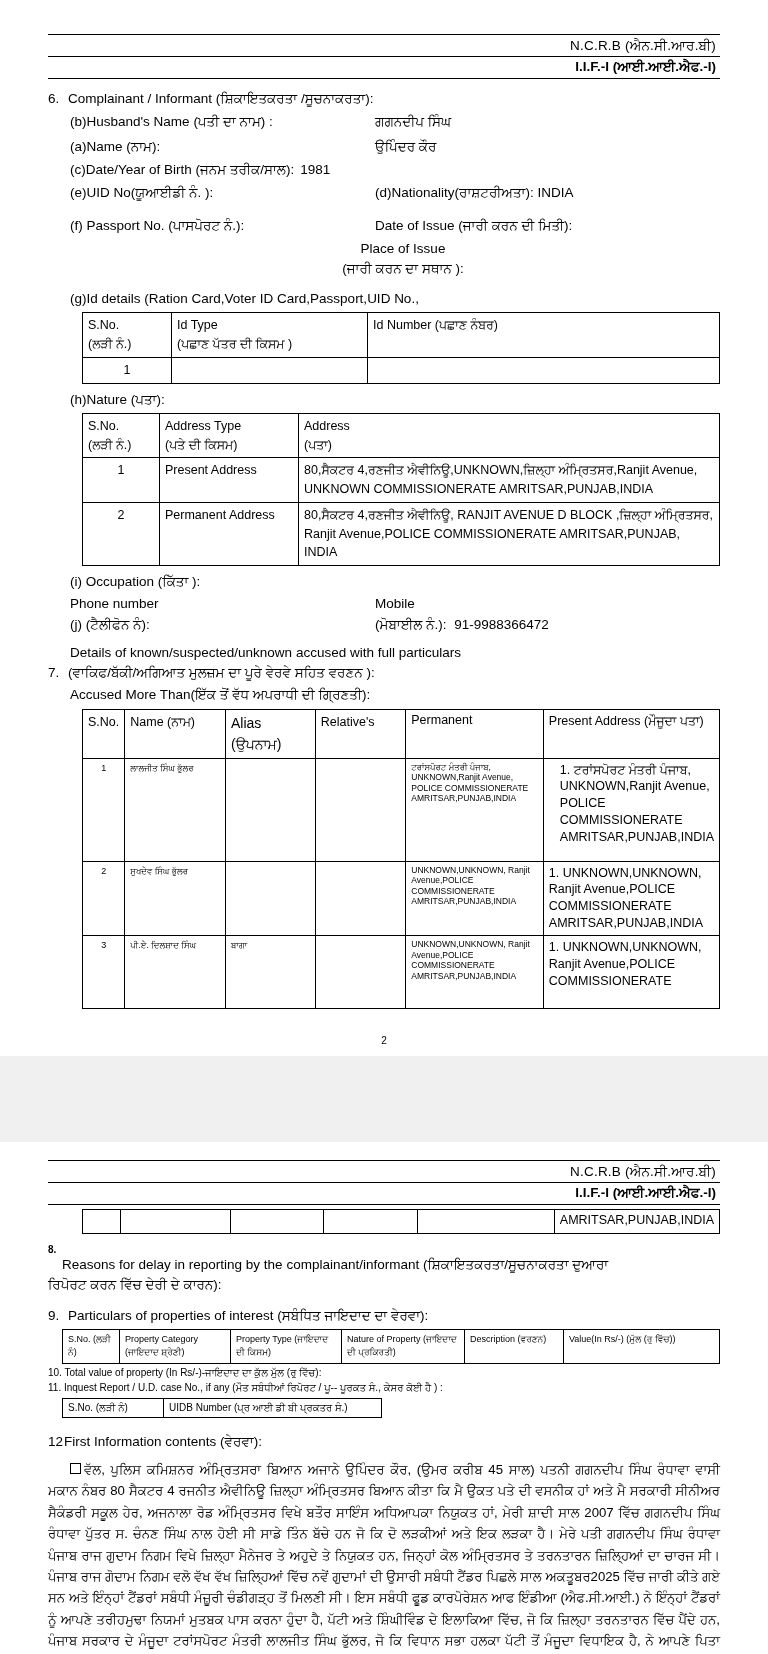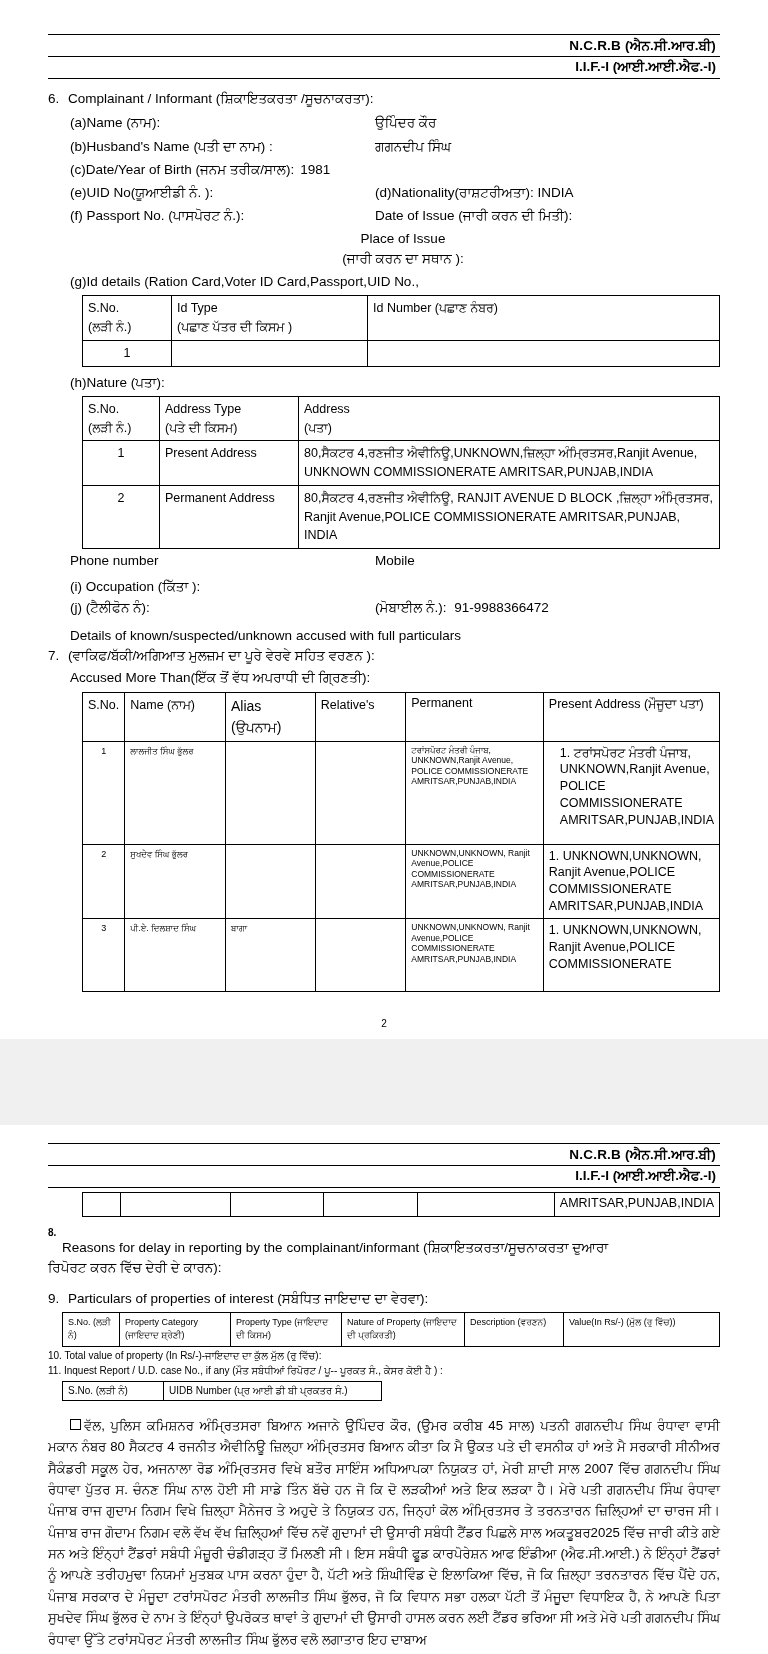--- a/index.html
+++ b/index.html
@@ -1,21 +1,21 @@
 <!DOCTYPE html>
 <html><head>
 <meta charset="utf-8">
 <style>
   html,body{margin:0;padding:0;background:#ffffff;}
   body{width:768px;font-family:"Liberation Sans", sans-serif;color:#000;}
   .page{position:relative;width:768px;}
   .sheet{padding:0 48px;box-sizing:border-box;}
   .hdr{margin-top:34px;}
   .hdr .line{border-top:1px solid #000;}
-  .hdr .row{text-align:right;font-weight:bold;font-size:13.5px;padding:3px 4px 2px 0;letter-spacing:.2px;}
+  .hdr .row{text-align:right;font-weight:normal;font-size:13.5px;padding:3px 4px 2px 0;letter-spacing:.2px;}
   .hdr .row2{text-align:right;font-weight:bold;font-size:13.5px;padding:2px 4px 3px 0;border-top:1px solid #000;border-bottom:1px solid #000;}
   .sec{font-size:13.5px;line-height:1.5;}
   .itemrow{display:flex;align-items:flex-start;}
   .num{width:20px;flex:0 0 20px;font-size:13.5px;}
   .lbl{flex:1;}
   .ind{padding-left:22px;}
   .ind2{padding-left:38px;text-align:center;}
   .two{display:flex;}
   .two>div:first-child{width:305px;}
   table.g{border-collapse:collapse;width:100%;font-size:12.5px;}
@@ -50,52 +50,52 @@
       <div class="row">N.C.R.B (ਐਨ.ਸੀ.ਆਰ.ਬੀ)</div>
       <div class="row2">I.I.F.-I (ਆਈ.ਆਈ.ਐਫ.-I)</div>
     </div>
 
     <div class="sec" style="margin-top:10px;">
       <div class="itemrow">
         <div class="num">6.</div>
         <div class="lbl">Complainant / Informant (ਸ਼ਿਕਾਇਤਕਰਤਾ /ਸੂਚਨਾਕਰਤਾ):</div>
       </div>
 
+      <div class="ind two" style="margin-top:3px;">
+        <div>(b)Husband's Name (ਪਤੀ ਦਾ ਨਾਮ) :</div>
+        <div>ਗਗਨਦੀਪ ਸਿੰਘ</div>
+      </div>
+
       <div class="ind two" style="margin-top:4px;">
         <div>(a)Name (ਨਾਮ):</div>
         <div>ਉਪਿੰਦਰ ਕੌਰ</div>
-      </div>
-
-      <div class="ind two" style="margin-top:3px;">
-        <div>(b)Husband's Name (ਪਤੀ ਦਾ ਨਾਮ) :</div>
-        <div>ਗਗਨਦੀਪ ਸਿੰਘ</div>
       </div>
 
       <div class="ind two" style="margin-top:3px;">
         <div style="width:auto;">(c)Date/Year of Birth (ਜਨਮ ਤਰੀਕ/ਸਾਲ):</div>
         <div style="padding-left:6px;">1981</div>
       </div>
 
       <div class="ind two" style="margin-top:3px;">
         <div>(e)UID No(ਯੂਆਈਡੀ ਨੰ. ):</div>
         <div>
           <span>(d)Nationality(ਰਾਸ਼ਟਰੀਅਤਾ):</span>
           <span>INDIA</span>
         </div>
       </div>
 
-      <div class="ind two" style="margin-top:3px;align-items:center;">
+      <div class="ind two" style="margin-top:13px;align-items:center;">
         <div>(f) Passport No. (ਪਾਸਪੋਰਟ ਨੰ.):</div>
         <div>Date of Issue (ਜਾਰੀ ਕਰਨ ਦੀ ਮਿਤੀ):</div>
       </div>
 
       <div class="ind2" style="margin-top:2px;">Place of Issue</div>
       <div class="ind2">(ਜਾਰੀ ਕਰਨ ਦਾ ਸਥਾਨ ):</div>
 
-      <div class="ind" style="margin-top:3px;">(g)Id details (Ration Card,Voter ID Card,Passport,UID No.,</div>
+      <div class="ind" style="margin-top:10px;">(g)Id details (Ration Card,Voter ID Card,Passport,UID No.,</div>
 
       <div class="tblwrap" style="margin-top:3px;">
         <table class="g">
           <tbody>
               <tr>
             <td style="width:78px;">
               <div>S.No.</div>
               <div>(ਲੜੀ ਨੰ.)</div>
             </td>
             <td style="width:185px;">
@@ -139,26 +139,26 @@
           </tr>
           <tr>
             <td style="text-align:center;">2</td>
             <td>Permanent Address</td>
             <td>80,ਸੈਕਟਰ 4,ਰਣਜੀਤ ਐਵੀਨਿਊ, RANJIT AVENUE D BLOCK ,ਜ਼ਿਲ੍ਹਾ ਅੰਮ੍ਰਿਤਸਰ, Ranjit Avenue,POLICE COMMISSIONERATE AMRITSAR,PUNJAB, INDIA</td>
           </tr>
         </tbody>
           </table>
       </div>
 
+      <div class="ind" style="margin-top:6px;">(i) Occupation (ਕਿੱਤਾ ):</div>
+
       <div class="ind two" style="margin-top:2px;">
         <div>Phone number</div>
         <div>Mobile</div>
       </div>
-
-      <div class="ind" style="margin-top:6px;">(i) Occupation (ਕਿੱਤਾ ):</div>
       <div class="ind two">
         <div>(j)  (ਟੈਲੀਫੋਨ ਨੰ):</div>
         <div>
           <span>(ਮੋਬਾਈਲ ਨੰ.):</span>
           <span style="padding-left:4px;">91-9988366472</span>
         </div>
       </div>
     </div>
 
     <div class="sec" style="margin-top:8px;">
@@ -281,19 +281,23 @@
         <tbody>
             <tr>
           <td style="width:90px;">S.No. (ਲੜੀ ਨੰ)</td>
           <td>UIDB Number (ਪ੍ਰ ਆਈ ਡੀ ਬੀ ਪ੍ਰਕਤਰ ਸੰ.)</td>
         </tr>
       </tbody>
         </table>
     </div>
 
     <div class="sec" style="margin-top:14px;">
+      <div class="itemrow">
+        <div class="num" style="width:16px;flex:0 0 16px;">12</div>
+        <div class="lbl">First Information contents (ਵੇਰਵਾ):</div>
+      </div>
       <div class="bodytext" style="margin-top:7px;text-indent:22px;">
         <span class="box"></span><span>ਵੱਲ, ਪੁਲਿਸ ਕਮਿਸ਼ਨਰ ਅੰਮ੍ਰਿਤਸਰਾ ਬਿਆਨ ਅਜਾਨੇ ਉਪਿੰਦਰ ਕੌਰ, (ਉਮਰ ਕਰੀਬ 45 ਸਾਲ) ਪਤਨੀ ਗਗਨਦੀਪ ਸਿੰਘ ਰੰਧਾਵਾ ਵਾਸੀ ਮਕਾਨ ਨੰਬਰ 80 ਸੈਕਟਰ 4 ਰਜਨੀਤ ਐਵੀਨਿਊ ਜ਼ਿਲ੍ਹਾ ਅੰਮ੍ਰਿਤਸਰ  ਬਿਆਨ ਕੀਤਾ ਕਿ ਮੈ ਉਕਤ ਪਤੇ ਦੀ ਵਸਨੀਕ ਹਾਂ ਅਤੇ ਮੈ ਸਰਕਾਰੀ ਸੀਨੀਅਰ ਸੈਕੰਡਰੀ ਸਕੂਲ ਹੇਰ, ਅਜਨਾਲਾ ਰੋਡ ਅੰਮ੍ਰਿਤਸਰ ਵਿਖੇ ਬਤੌਰ ਸਾਇੰਸ ਅਧਿਆਪਕਾ ਨਿਯੁਕਤ ਹਾਂ, ਮੇਰੀ ਸ਼ਾਦੀ ਸਾਲ 2007 ਵਿੱਚ ਗਗਨਦੀਪ ਸਿੰਘ ਰੰਧਾਵਾ ਪੁੱਤਰ ਸ. ਚੰਨਣ ਸਿੰਘ ਨਾਲ ਹੋਈ ਸੀ ਸਾਡੇ ਤਿੰਨ ਬੱਚੇ ਹਨ ਜੋ ਕਿ ਦੋ ਲੜਕੀਆਂ ਅਤੇ ਇਕ ਲੜਕਾ ਹੈ। ਮੇਰੇ ਪਤੀ ਗਗਨਦੀਪ ਸਿੰਘ ਰੰਧਾਵਾ ਪੰਜਾਬ ਰਾਜ ਗੁਦਾਮ ਨਿਗਮ ਵਿਖੇ ਜ਼ਿਲ੍ਹਾ ਮੈਨੇਜਰ ਤੇ ਅਹੁਦੇ ਤੇ ਨਿਯੁਕਤ ਹਨ, ਜਿਨ੍ਹਾਂ ਕੋਲ ਅੰਮ੍ਰਿਤਸਰ ਤੇ ਤਰਨਤਾਰਨ ਜ਼ਿਲ੍ਹਿਆਂ ਦਾ ਚਾਰਜ ਸੀ। ਪੰਜਾਬ ਰਾਜ ਗੋਦਾਮ ਨਿਗਮ ਵਲੋ ਵੱਖ ਵੱਖ ਜ਼ਿਲ੍ਹਿਆਂ ਵਿੱਚ ਨਵੇਂ ਗੁਦਾਮਾਂ ਦੀ ਉਸਾਰੀ ਸਬੰਧੀ ਟੈਂਡਰ ਪਿਛਲੇ ਸਾਲ ਅਕਤੂਬਰ2025 ਵਿੱਚ ਜਾਰੀ ਕੀਤੇ ਗਏ ਸਨ ਅਤੇ ਇੰਨ੍ਹਾਂ ਟੈਂਡਰਾਂ ਸਬੰਧੀ ਮੰਜ਼ੂਰੀ ਚੰਡੀਗੜ੍ਹ ਤੋਂ ਮਿਲਣੀ ਸੀ। ਇਸ ਸਬੰਧੀ ਫੂਡ ਕਾਰਪੋਰੇਸ਼ਨ ਆਫ ਇੰਡੀਆ (ਐਫ.ਸੀ.ਆਈ.) ਨੇ ਇੰਨ੍ਹਾਂ ਟੈਂਡਰਾਂ ਨੂੰ ਆਪਣੇ ਤਰੀਹਮੁਢਾ ਨਿਯਮਾਂ  ਮੁਤਬਕ ਪਾਸ ਕਰਨਾ ਹੁੰਦਾ ਹੈ, ਪੱਟੀ ਅਤੇ ਸ਼ਿੰਘੀਵਿੰਡ ਦੇ ਇਲਾਕਿਆ ਵਿੱਚ, ਜੋ ਕਿ ਜ਼ਿਲ੍ਹਾ ਤਰਨਤਾਰਨ ਵਿੱਚ ਪੈਂਦੇ ਹਨ, ਪੰਜਾਬ ਸਰਕਾਰ ਦੇ ਮੰਜੂਦਾ ਟਰਾਂਸਪੋਰਟ ਮੰਤਰੀ ਲਾਲਜੀਤ ਸਿੰਘ ਭੁੱਲਰ, ਜੋ ਕਿ ਵਿਧਾਨ ਸਭਾ ਹਲਕਾ ਪੱਟੀ ਤੋਂ ਮੰਜੂਦਾ ਵਿਧਾਇਕ ਹੈ, ਨੇ ਆਪਣੇ ਪਿਤਾ ਸੁਖਦੇਵ ਸਿੰਘ ਭੁੱਲਰ ਦੇ ਨਾਮ ਤੇ ਇੰਨ੍ਹਾਂ ਉਪਰੋਕਤ ਥਾਵਾਂ ਤੇ ਗੁਦਾਮਾਂ ਦੀ ਉਸਾਰੀ ਹਾਸਲ ਕਰਨ ਲਈ ਟੈਂਡਰ ਭਰਿਆ ਸੀ ਅਤੇ ਮੇਰੇ ਪਤੀ ਗਗਨਦੀਪ ਸਿੰਘ ਰੰਧਾਵਾ ਉੱਤੇ ਟਰਾਂਸਪੋਰਟ ਮੰਤਰੀ ਲਾਲਜੀਤ ਸਿੰਘ ਭੁੱਲਰ ਵਲੋ ਲਗਾਤਾਰ ਇਹ ਦਾਬਾਅ</span>
       </div>
     </div>
 
   </div>
 </div>
 
 </body></html>

